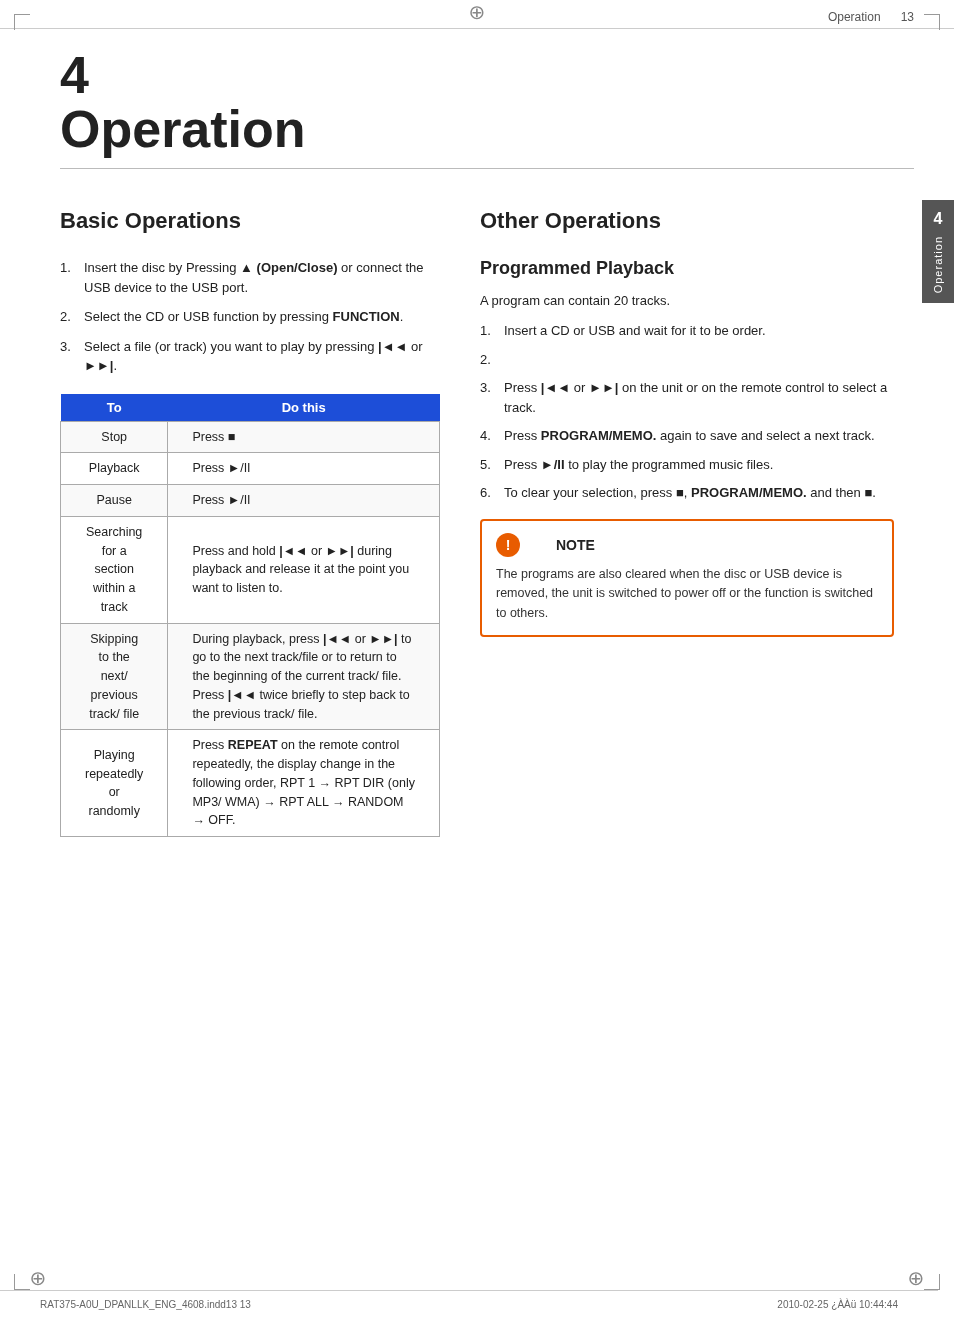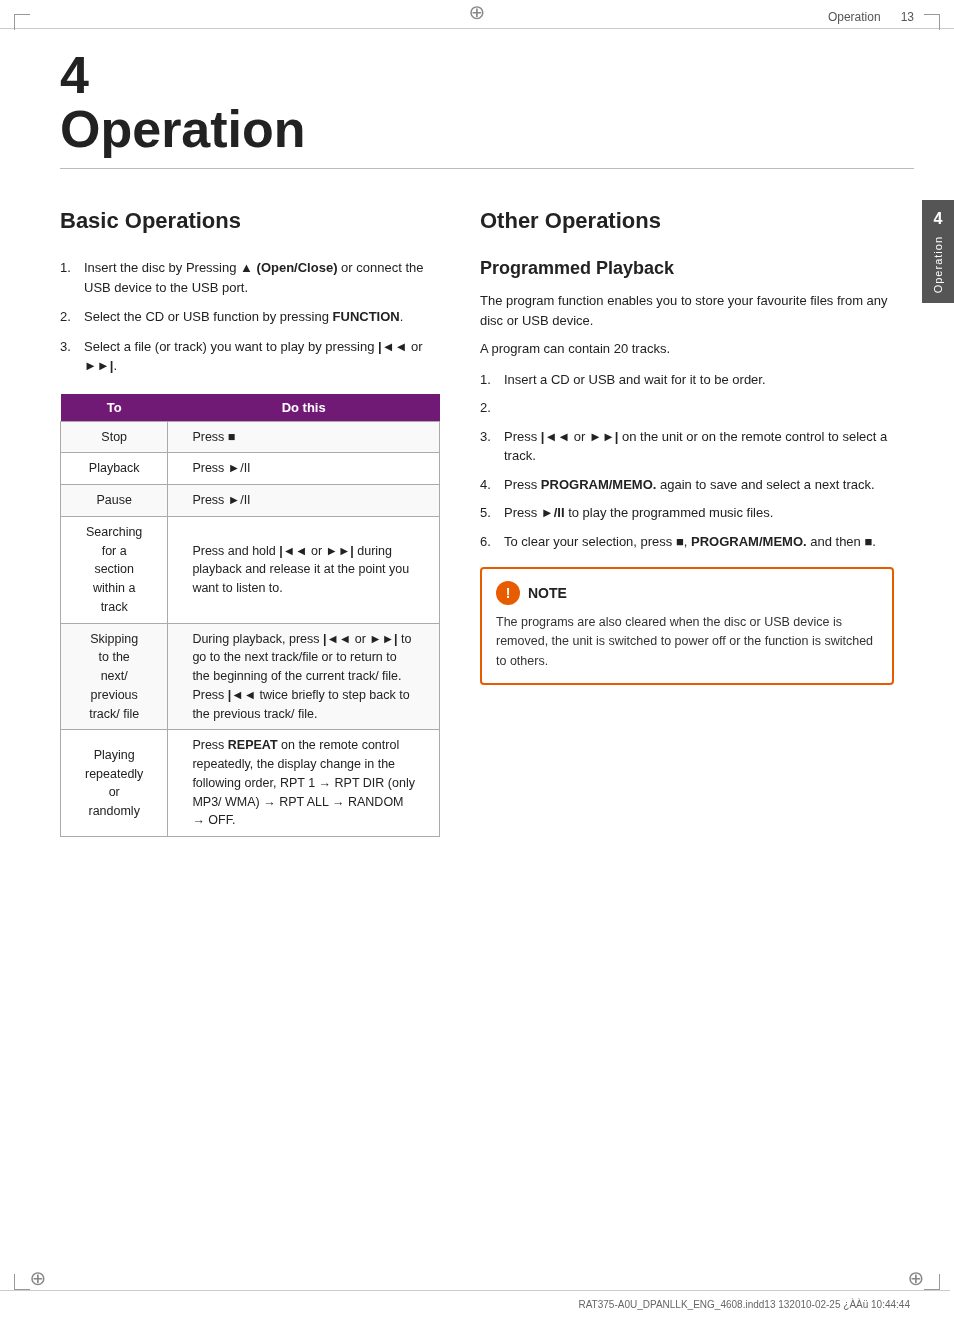--- a/index.html
+++ b/index.html
@@ -135,21 +135,21 @@
 
     
     .ops-table {
       width: 100%;
       border-collapse: collapse;
       margin-top: 8px;
       font-size: 12.5px;
     }
 
     .ops-table th {
-      background: #701a75;
+      background: #1d4ed8;
       color: white;
       padding: 6px 10px;
       text-align: center;
       font-weight: bold;
       font-size: 13px;
     }
 
     .ops-table td {
       border: 1px solid #aaa;
       padding: 6px 24px;
@@ -231,43 +231,44 @@
       color: white;
       font-weight: bold;
       font-size: 14px;
       flex-shrink: 0;
     }
 
     .note-label {
       font-weight: bold;
       font-size: 14px;
       color: #222;
+      margin-left: 28px;
     }
 
     .note-text {
       font-size: 12.5px;
       line-height: 1.55;
       color: #333;
     }
 
     
     .section-divider {
       border: none;
       border-top: 1px solid #bbb;
       margin: 0 40px 0 60px;
     }
 
     
     .page-footer {
       position: absolute;
       bottom: 0;
       left: 0;
-      right: 4px;
-      display: flex;
-      justify-content: flex-end;
+      right: 16px;
+      display: flex;
+      justify-content: space-between;
       align-items: center;
       padding: 8px 40px;
       border-top: 1px solid #ccc;
       font-size: 10px;
       color: #666;
     }
 
     
     .reg-mark {
       position: absolute;
@@ -382,21 +383,20 @@
         </tbody>
       </table>
     </div>
 
     <div class="right-col">
       <div class="section-title">Other Operations</div>
 
       <div>
         <h3 class="prog-title">Programmed Playback</h3>
 
-        <p class="prog-intro">The program function enables you to store your favourite files from any disc or USB device.</p>
         <p class="prog-intro">A program can contain 20 tracks.</p>
 
         <ol class="prog-list">
           <li>
             <span class="list-num">1.</span>
             <span>Insert a CD or USB and wait for it to be order.</span>
           </li>
           <li>
             <span class="list-num">2.</span>
           </li>

